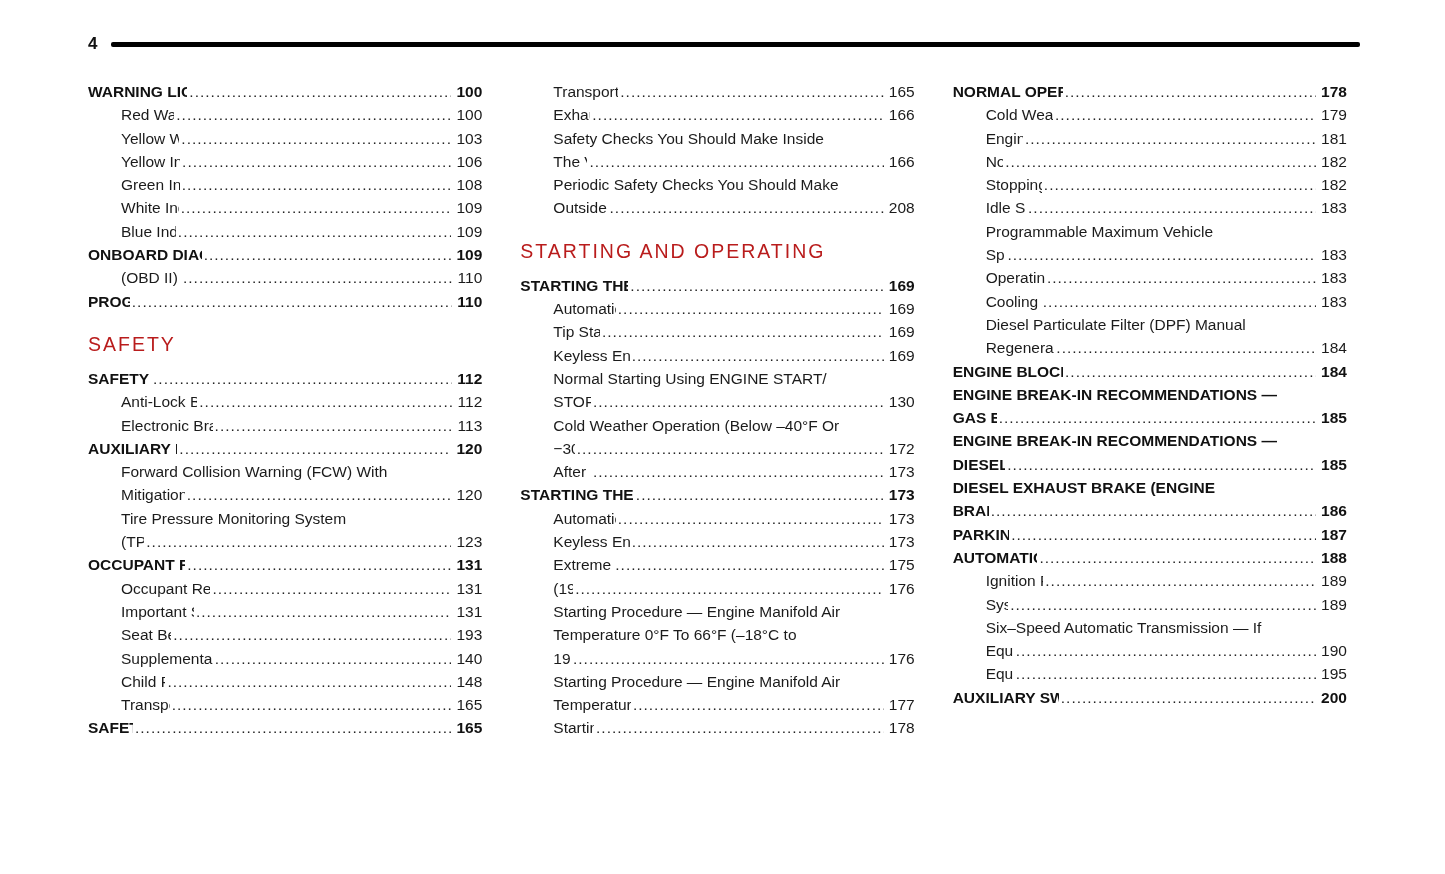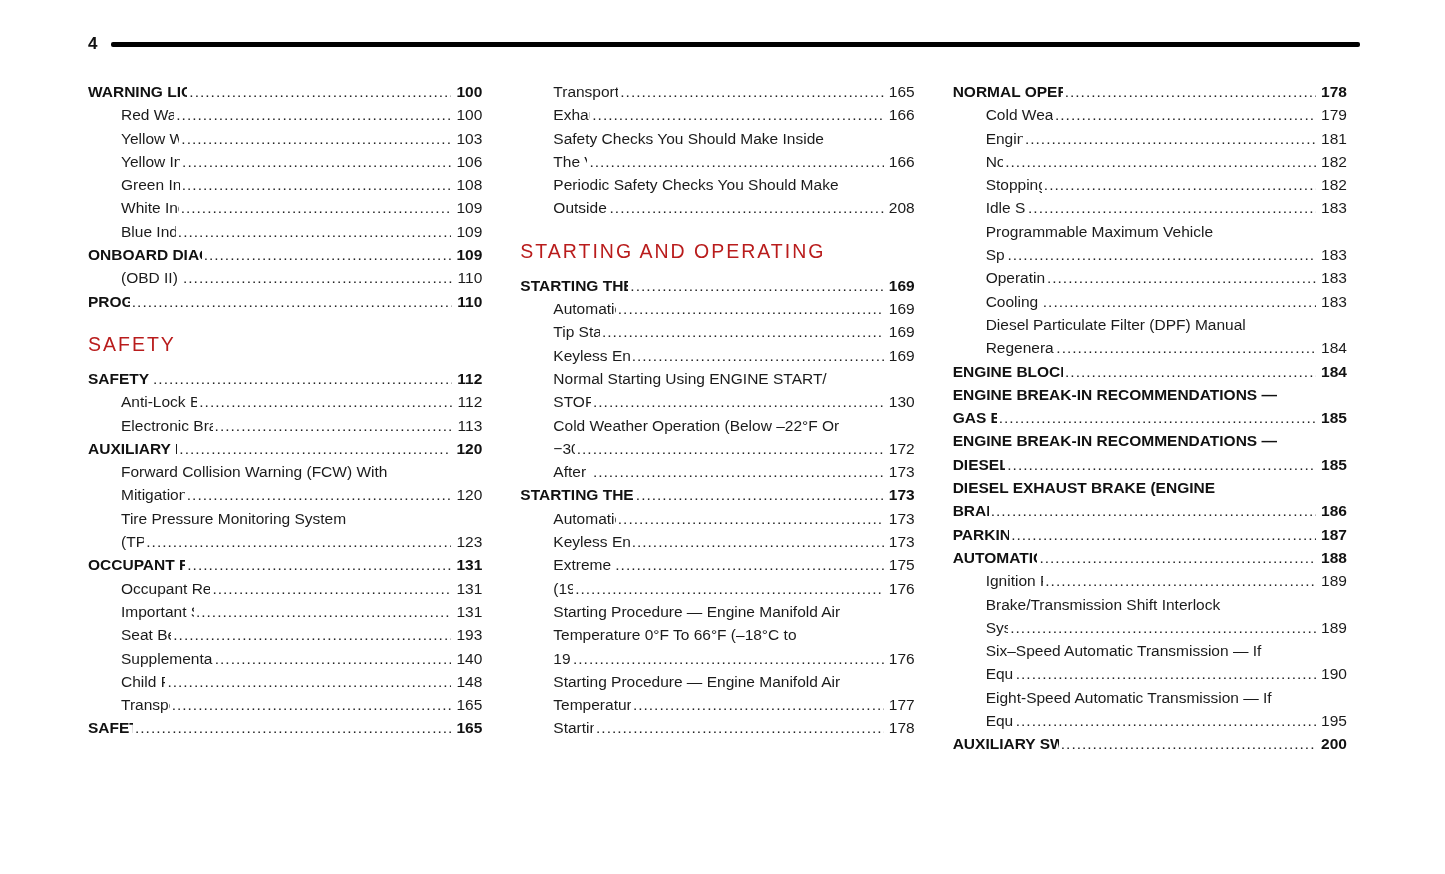--- a/index.html
+++ b/index.html
@@ -324,21 +324,21 @@
         </div>
         <div class="entry sub">
           <div class="line">Normal Starting Using ENGINE START/</div>
           <div class="line-last">
             <span class="label">STOP Button</span>
             <span class="leader"></span>
             <span class="pagenum">130</span>
           </div>
         </div>
         <div class="entry sub">
-          <div class="line">Cold Weather Operation (Below –22°F Or</div>
+          <div class="line">Cold Weather Operation (Below –40°F Or</div>
           <div class="line-last">
             <span class="label">−30°C)</span>
             <span class="leader"></span>
             <span class="pagenum">172</span>
           </div>
         </div>
         <div class="entry sub">
           <div class="line-last">
             <span class="label">After Starting</span>
             <span class="leader"></span>
@@ -524,37 +524,35 @@
           </div>
         </div>
         <div class="entry sub">
           <div class="line-last">
             <span class="label">Ignition Park Interlock</span>
             <span class="leader"></span>
             <span class="pagenum">189</span>
           </div>
         </div>
         <div class="entry sub">
-          <div class="line">Brake/Transmission Shift Interlock</div>
           <div class="line-last">
             <span class="label">System</span>
             <span class="leader"></span>
             <span class="pagenum">189</span>
           </div>
         </div>
         <div class="entry sub">
           <div class="line">Six–Speed Automatic Transmission — If</div>
           <div class="line-last">
             <span class="label">Equipped</span>
             <span class="leader"></span>
             <span class="pagenum">190</span>
           </div>
         </div>
         <div class="entry sub">
-          <div class="line">Eight-Speed Automatic Transmission — If</div>
           <div class="line-last">
             <span class="label">Equipped</span>
             <span class="leader"></span>
             <span class="pagenum">195</span>
           </div>
         </div>
         <div class="entry bold">
           <div class="line-last">
             <span class="label">AUXILIARY SWITCHES — IF EQUIPPED</span>
             <span class="leader"></span>

